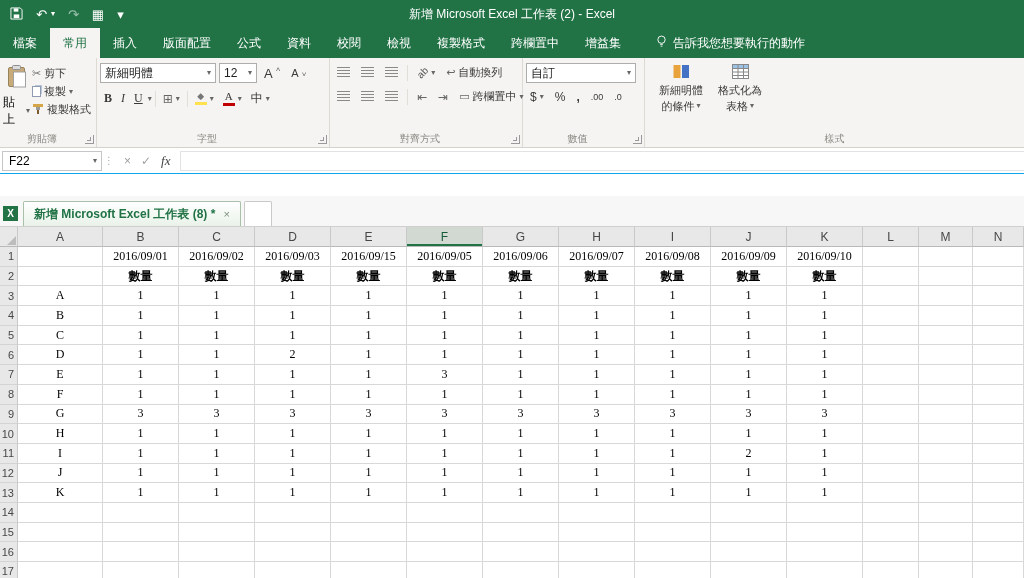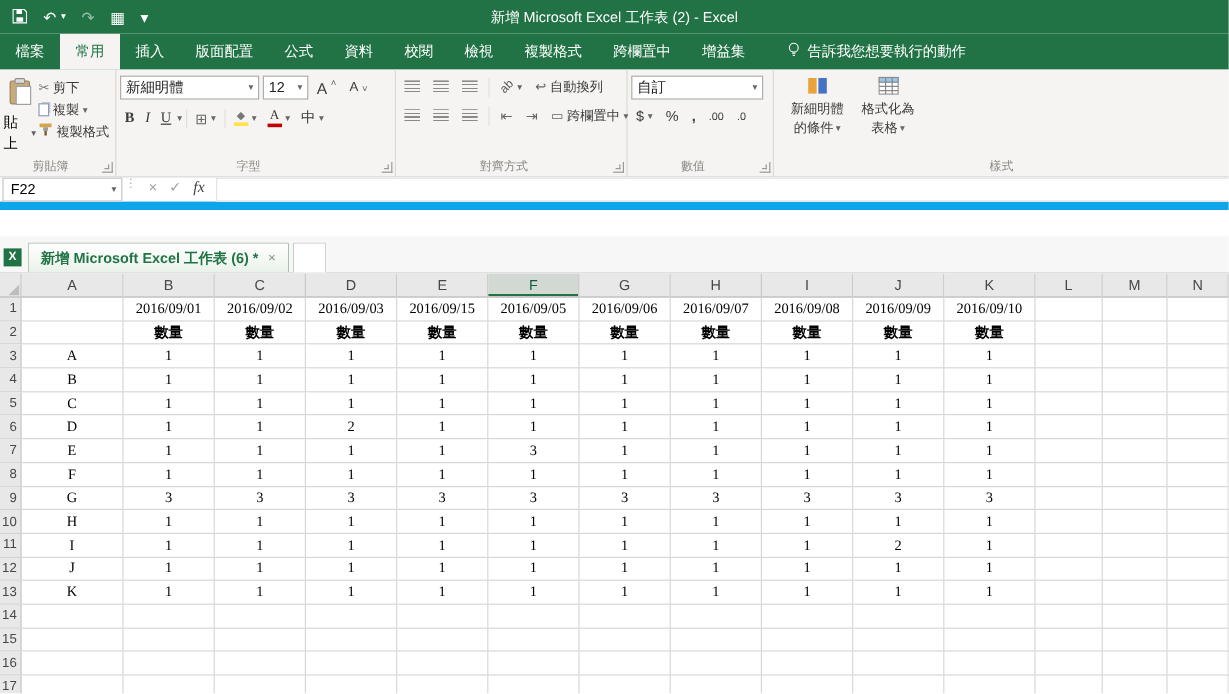--- a/index.html
+++ b/index.html
@@ -52,21 +52,21 @@
 .rot45{display:inline-block;transform:rotate(-45deg);font-size:10px;color:#555}
 
 
 .bigbtn{display:flex;flex-direction:column;align-items:center;justify-content:flex-start;gap:1px;padding:3px 4px 0 4px;font-size:11px;line-height:1.3;cursor:pointer;text-align:center;color:#3b3a39}
 .chips{display:grid;grid-template-columns:repeat(3,82px);grid-auto-rows:27px;gap:3px;align-content:start;padding-top:4px;margin-left:4px}
 .chip{display:flex;align-items:center;justify-content:center;font-size:12px;cursor:pointer;border:1px solid #dbd8d3;background:#fff}
 .chip.selected{border:1px solid #6a6a6a;box-shadow:inset 0 0 0 1px #fff}
 .chip.heading{font-size:16px;color:#97a4b3}
 
 
-.fbar{flex:0 0 26px;background:#fff;border-bottom:7px solid #0ea5e9;display:flex;align-items:flex-start}
+.fbar{flex:0 0 26px;background:#fff;border-bottom:1px solid #0ea5e9;display:flex;align-items:center}
 .namebox{width:100px;height:20px;margin-left:2px;background:#fff;border:1px solid #c6c6c6;display:flex;align-items:center;padding:0 4px 0 6px;justify-content:space-between;cursor:text}
 .nbsep{width:14px;text-align:center;color:#b0b0b0;cursor:col-resize;font-size:10px}
 .fxbtns{display:flex;align-items:center;gap:10px;padding:0 8px;color:#a0a0a0}
 .fxbtns .fx{font-family:"Liberation Serif",serif;font-style:italic;color:#444;font-size:13px}
 .fml{flex:1;height:20px;background:#fff;border:1px solid #e3e3e3;border-right:none;margin-left:2px;cursor:text}
 
 
 .gapstrip{flex:0 0 22px;background:#fff}
 .officebar{flex:0 0 31px;background:#f7f7f7;display:flex;align-items:flex-end;gap:3px;padding-left:3px;border-bottom:1px solid #cfcfcf}
 .xlic{width:15px;height:15px;background:#217346;color:#fff;font-size:10px;font-weight:bold;display:flex;align-items:center;justify-content:center;margin:0 2px 5px 0}
@@ -353,21 +353,21 @@
       <span class="fx">fx</span>
     </div>
     <div class="fml"></div>
   </div>
 
   <div class="gapstrip"></div>
 
   <div class="officebar">
     <div class="xlic">X</div>
     <div class="wbtab">
-      <span>新增 Microsoft Excel 工作表 (6) *</span>
+      <span>新增 Microsoft Excel 工作表 (8) *</span>
       <span class="close">×</span>
     </div>
     <div class="blanktab"></div>
   </div>
 
   <div class="grid">
     <div class="ghead">
         <div class="hcell corner" style="flex-basis: 18px;"></div>
         <div class="hcell" style="flex-basis: 85px;">A</div>
         <div class="hcell" style="flex-basis: 76px;">B</div>

